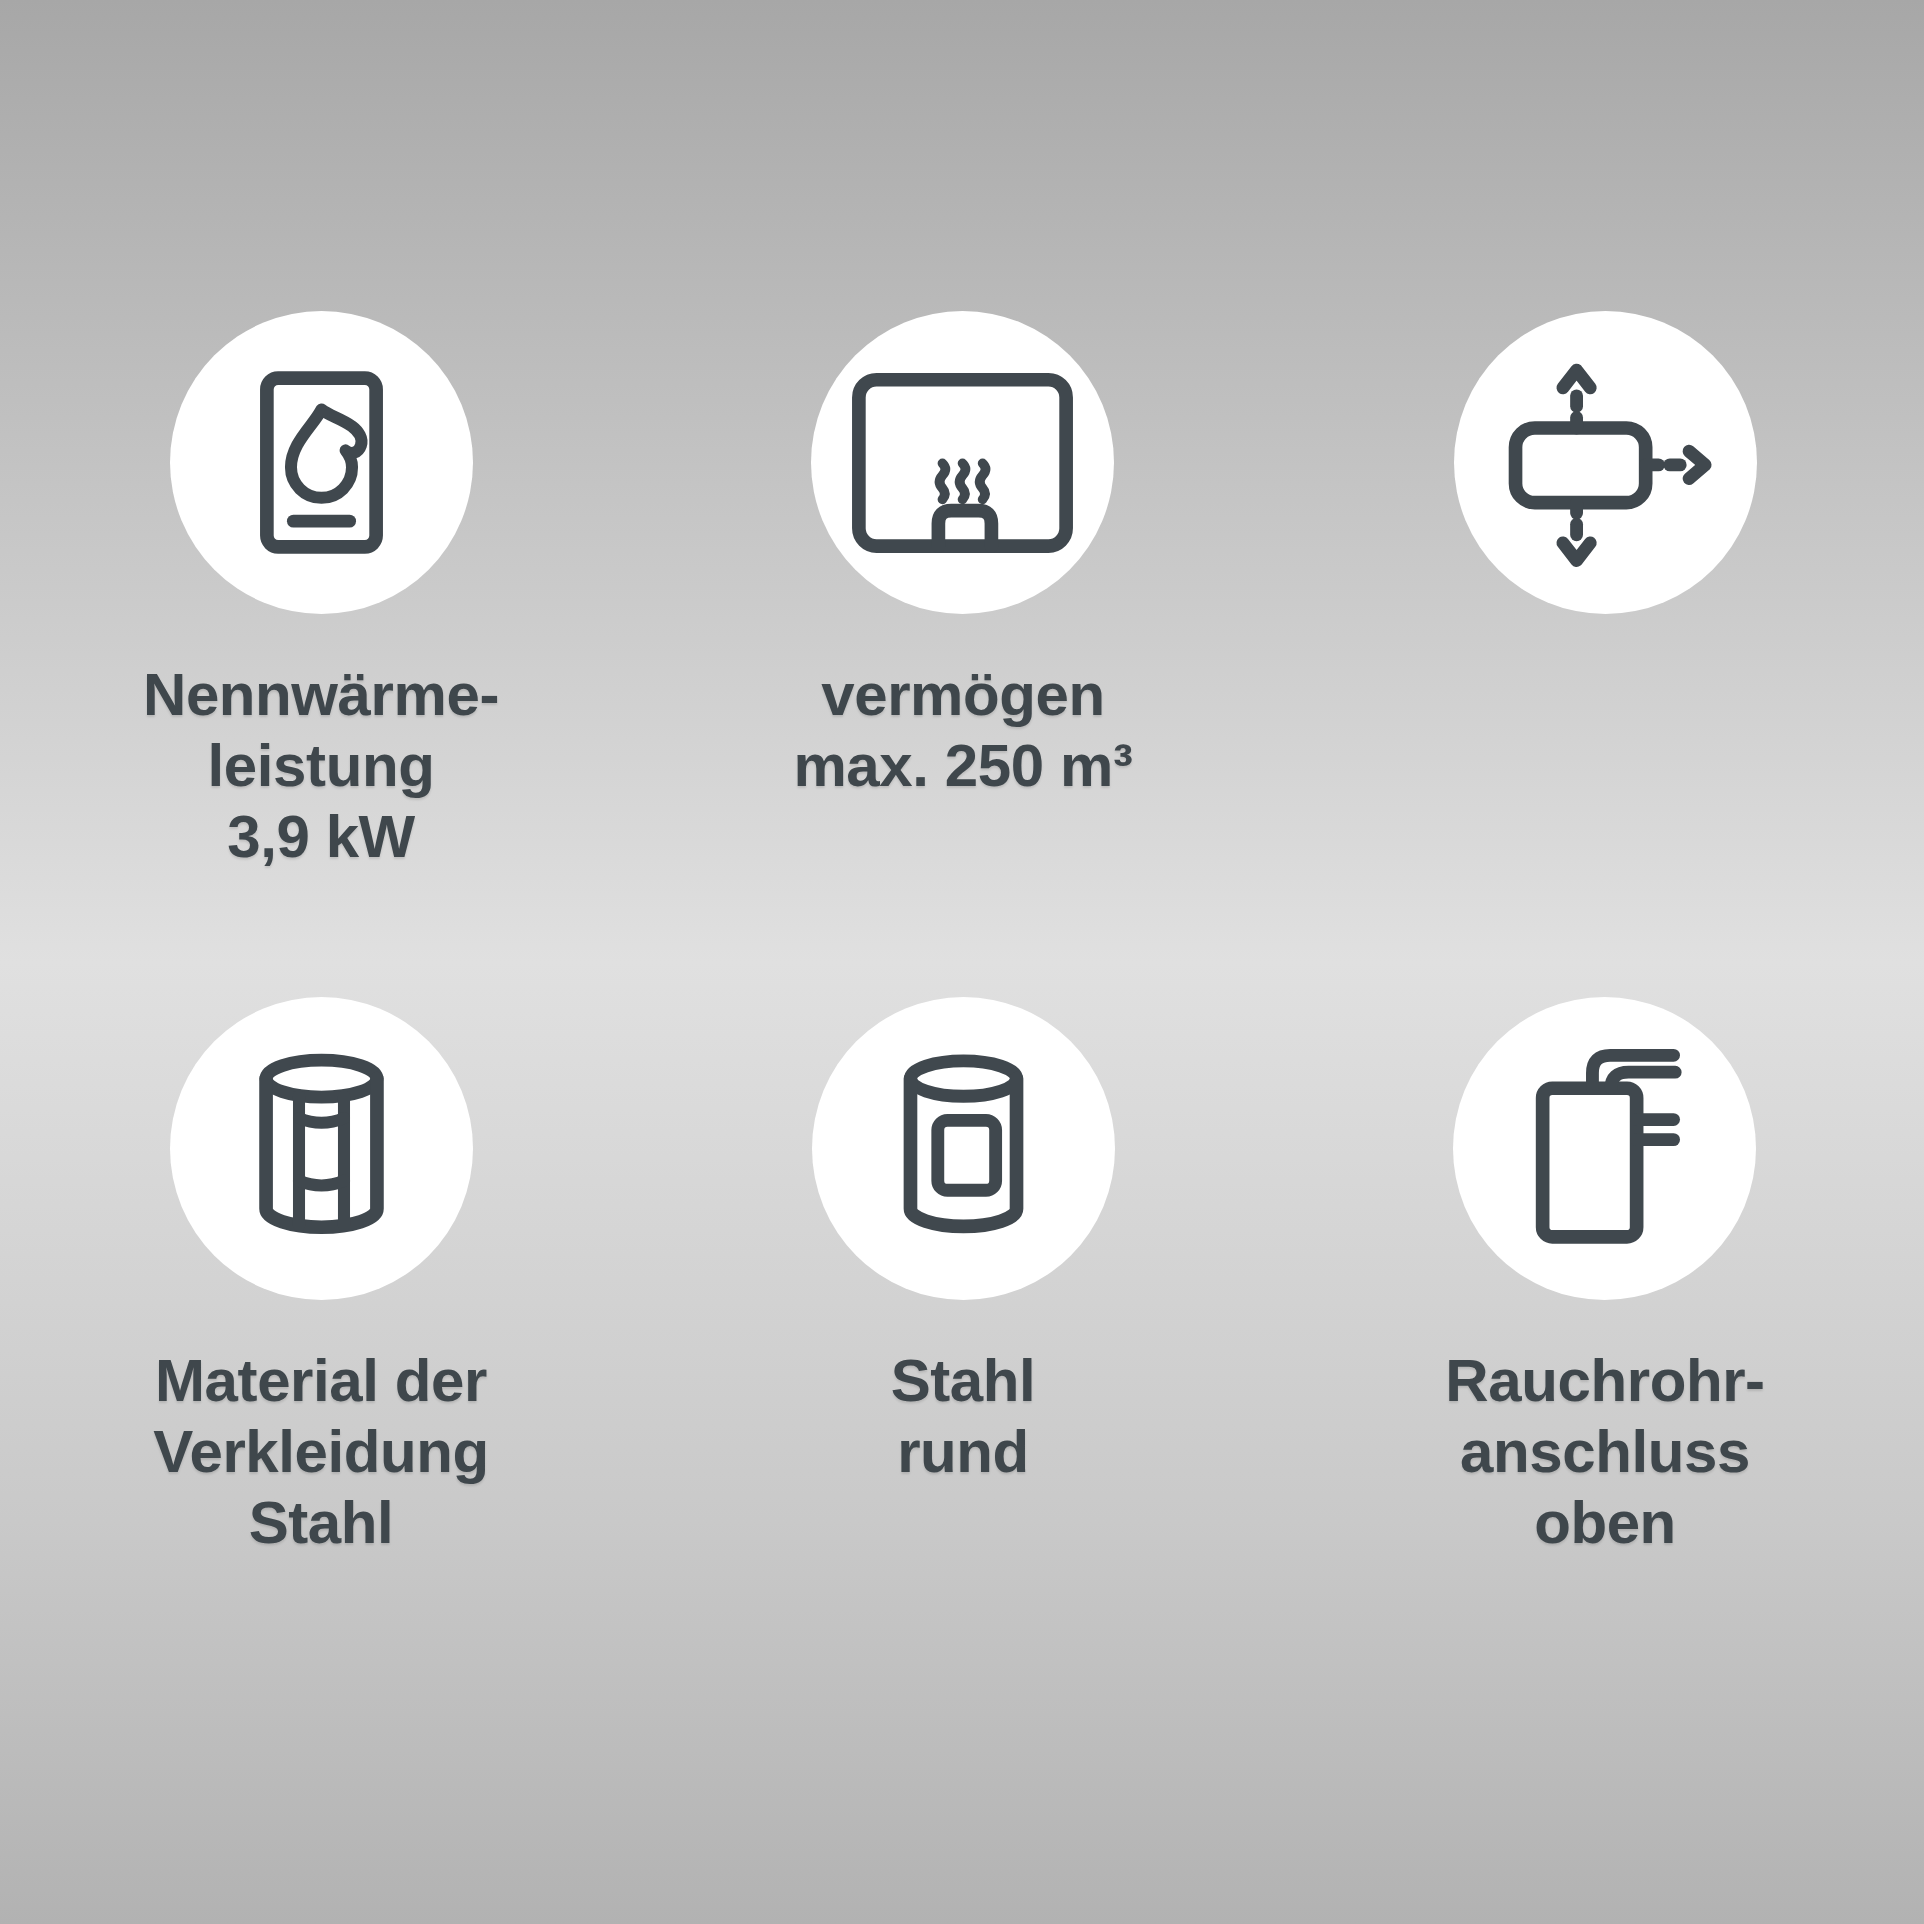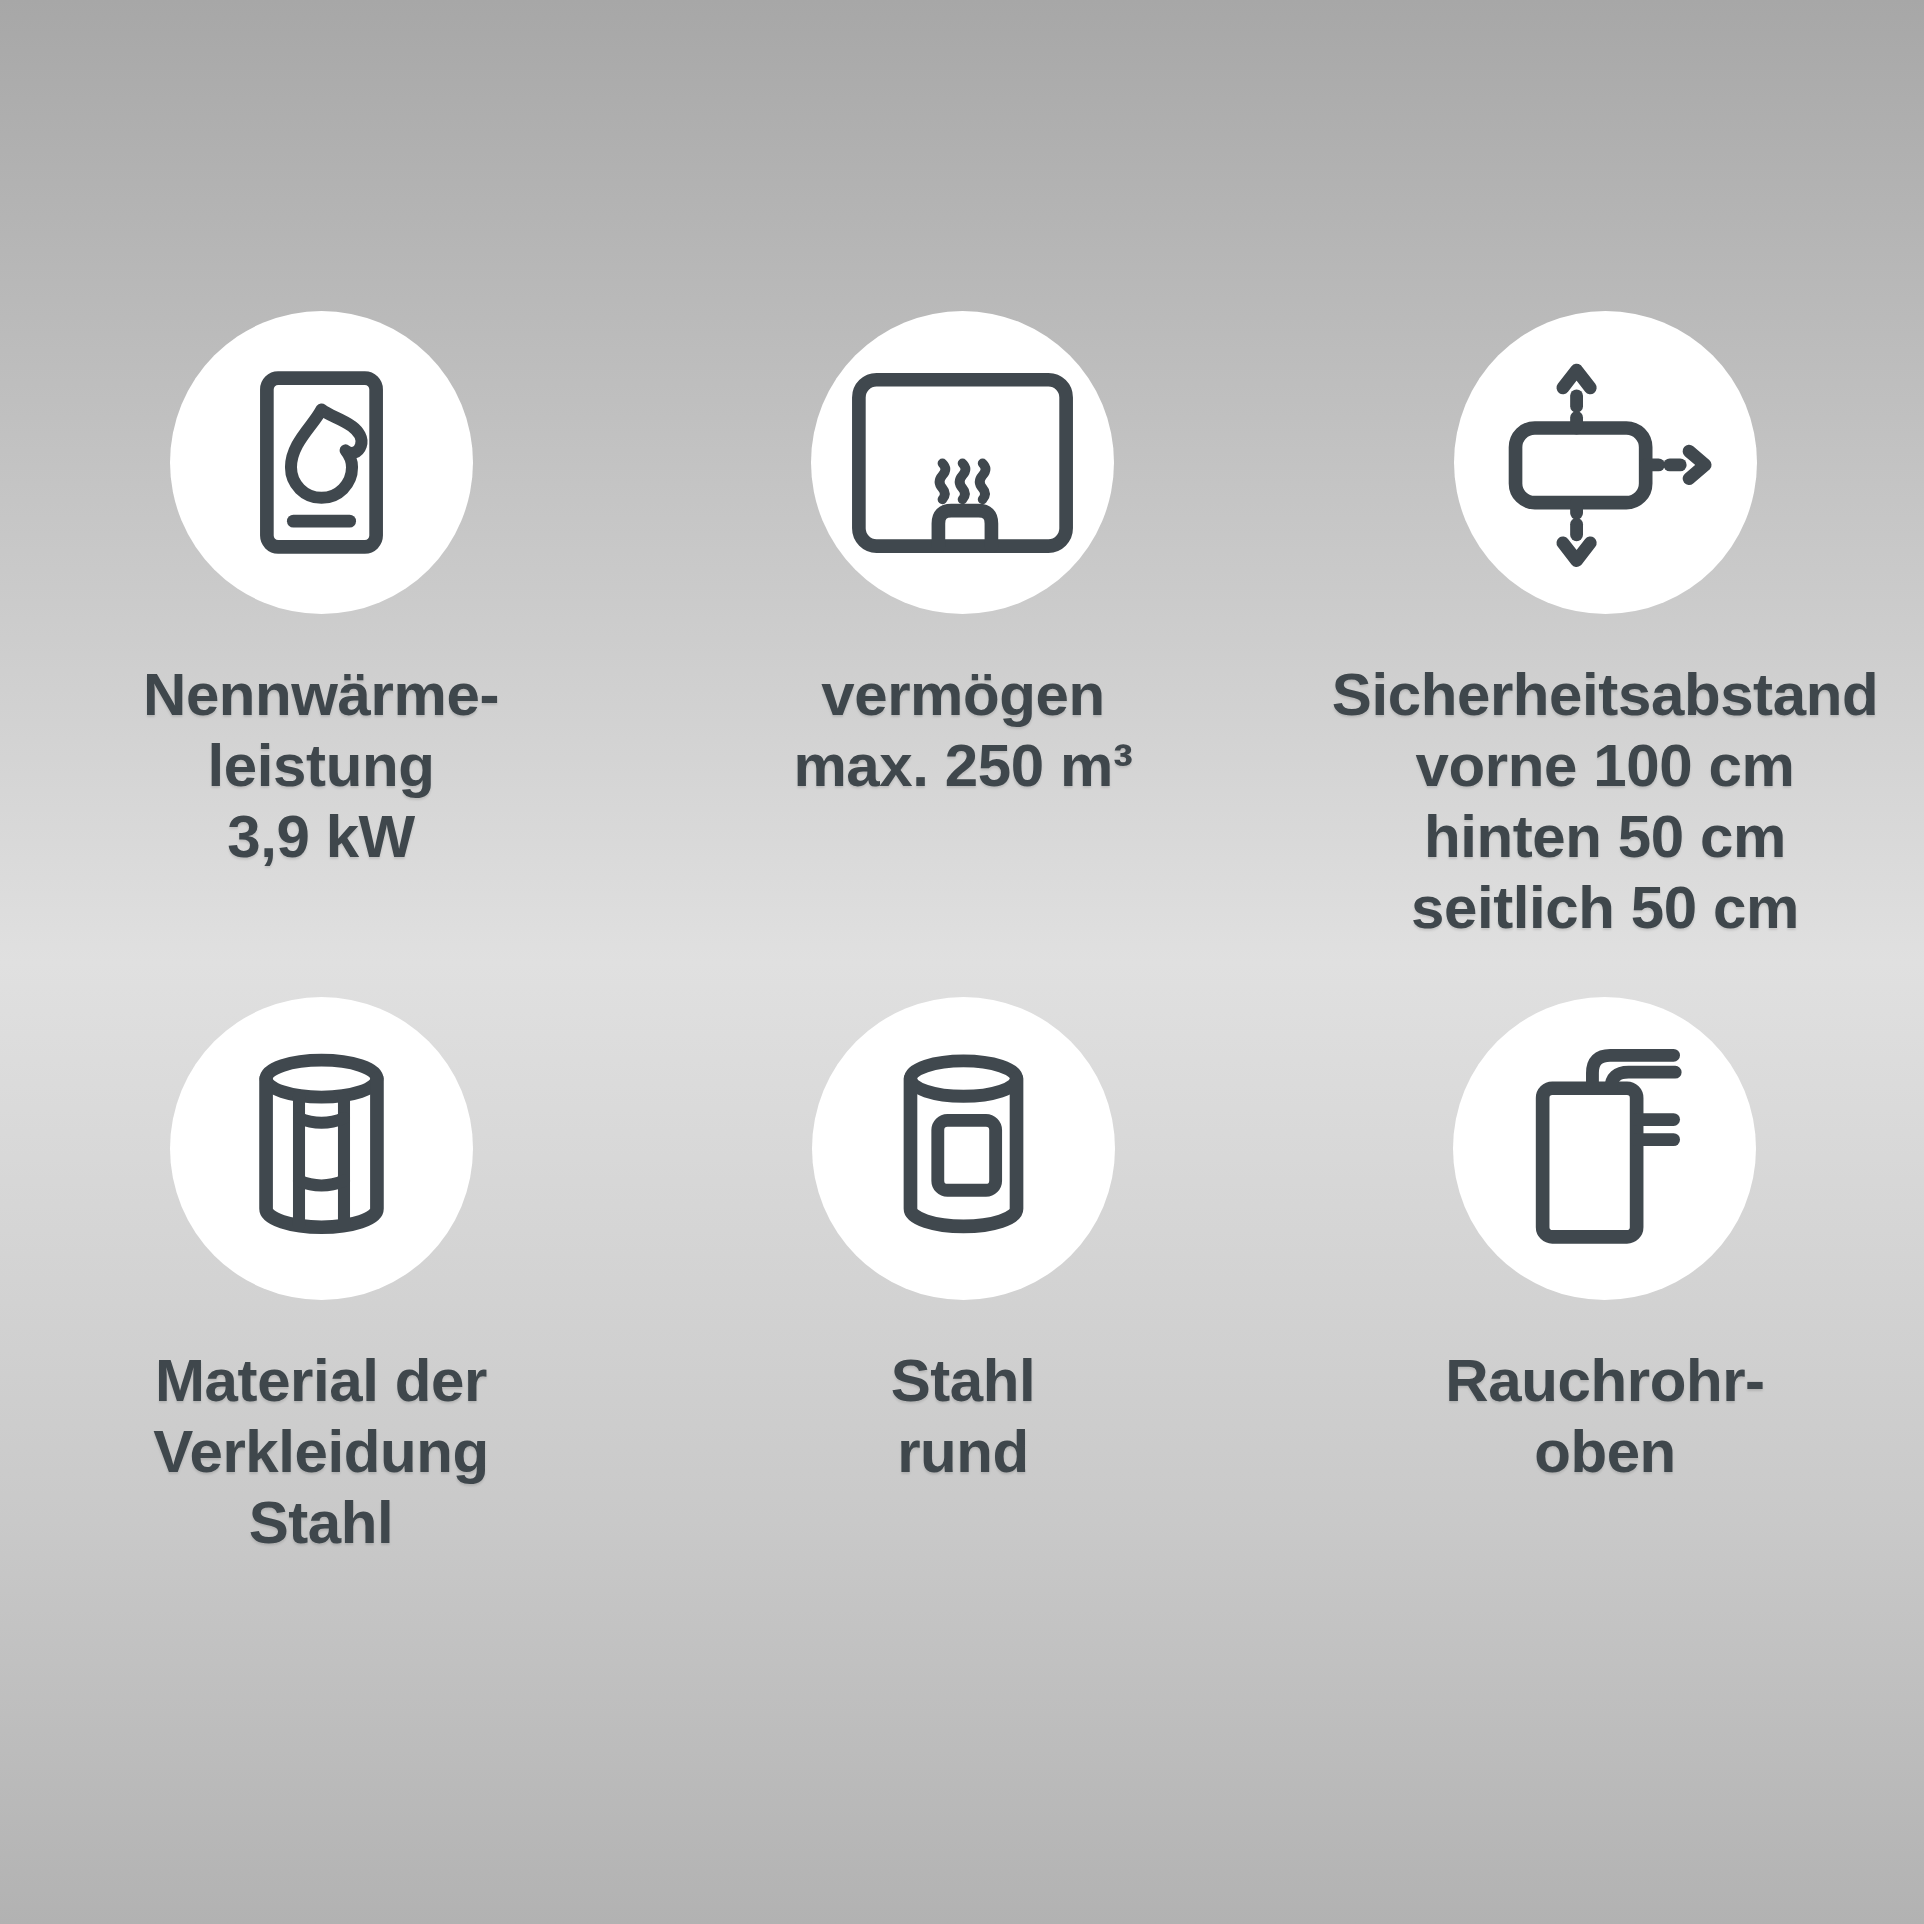--- a/index.html
+++ b/index.html
@@ -116,26 +116,20 @@
 
         <path class="icon-stroke" stroke-width="16" d="M114 200 V213"></path>
         <path class="icon-stroke" stroke-width="16" d="M114 227 V240"></path>
         <path class="icon-stroke" stroke-width="16" d="M97 250 L114 272 L131 250"></path>
 
         <path class="icon-stroke" stroke-width="16" d="M200 153 H216"></path>
         <path class="icon-stroke" stroke-width="16" d="M230 153 H243"></path>
         <path class="icon-stroke" stroke-width="16" d="M254 136 L274 153 L254 170"></path>
       </svg>
     </div>
-    <div class="label">
-      <div class="line">Sicherheitsabstand</div>
-      <div class="line">vorne 100 cm</div>
-      <div class="line">hinten 50 cm</div>
-      <div class="line">seitlich 50 cm</div>
-    </div>
   </div>
 
   <div class="cell">
     <div class="circle">
       <svg width="241" height="241" viewBox="0 0 300 300">
         <ellipse class="icon-stroke" cx="150" cy="63" rx="69" ry="23" stroke-width="16"></ellipse>
         <path class="icon-stroke" stroke-width="17" d="M81 63 V225 A69 23 0 0 0 219 225 V63"></path>
         <path class="icon-stroke" stroke-width="15" d="M122 84 V246"></path>
         <path class="icon-stroke" stroke-width="15" d="M178 84 V246"></path>
         <path class="icon-stroke" stroke-width="15" d="M122 112 Q150 124 178 112"></path>
@@ -168,18 +162,19 @@
       <svg width="241" height="241" viewBox="0 0 300 300">
         <rect class="icon-stroke" x="73" y="75" width="117" height="185" rx="12" stroke-width="17"></rect>
         <path class="icon-stroke" stroke-width="16" d="M135 75 V56 Q135 34 157 34 H236"></path>
         <path class="icon-stroke" stroke-width="16" d="M158 75 Q158 55 180 55 H238"></path>
         <path class="icon-stroke" stroke-width="16" d="M190 114 H236"></path>
         <path class="icon-stroke" stroke-width="16" d="M190 139 H236"></path>
       </svg>
     </div>
     <div class="label">
       <div class="line">Rauchrohr-</div>
+      <div class="line">anschluss</div>
       <div class="line">oben</div>
     </div>
   </div>
 
 </div>
 
 
 </body></html>

